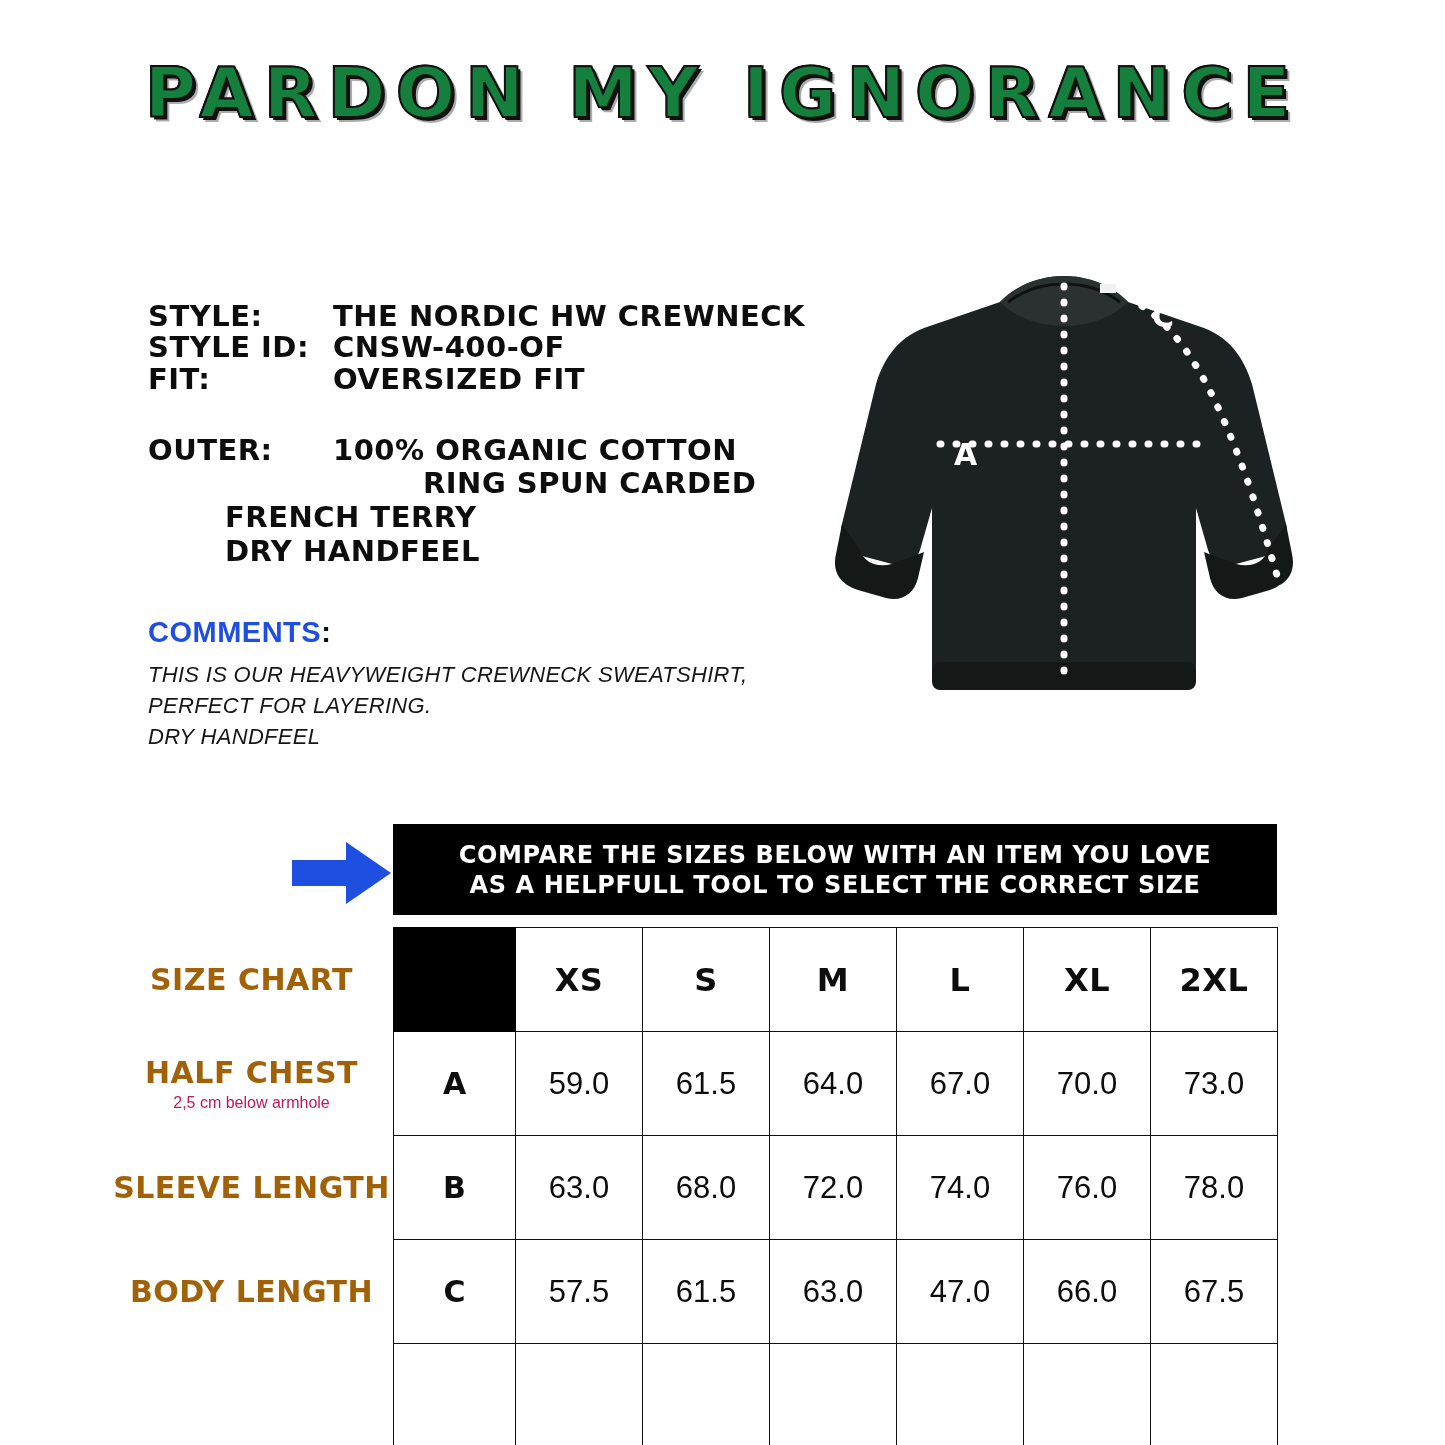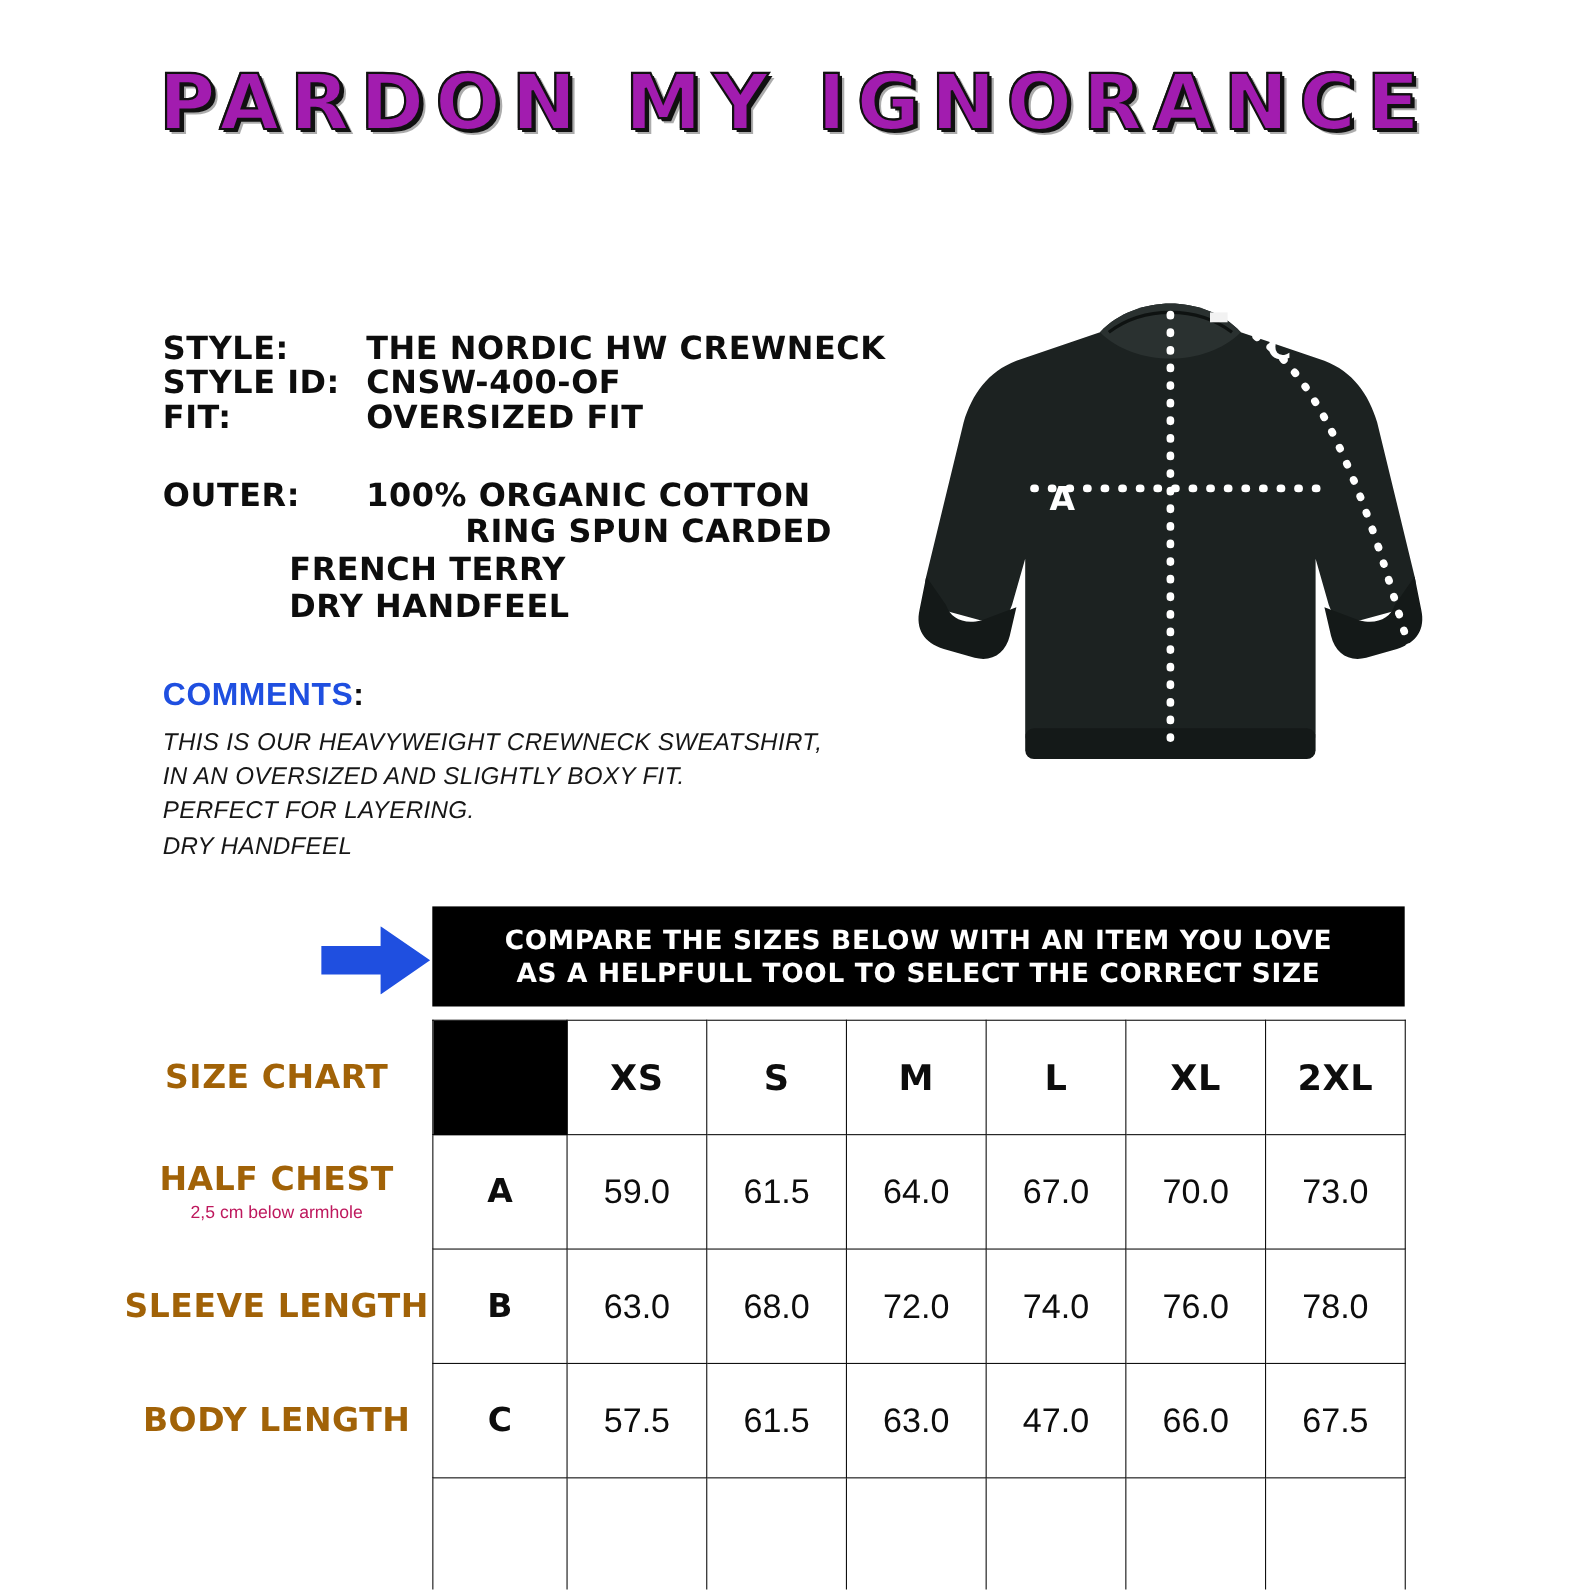--- a/index.html
+++ b/index.html
@@ -18,21 +18,21 @@
 
   
   .brand-title {
     position: absolute;
     top: 52px; left: 0; width: 1445px;
     text-align: center;
     font-family: "DejaVu Sans", sans-serif;
     font-weight: 700;
     font-size: 70px;
     letter-spacing: 10px;
-    color: #a21caf;
+    color: #15803d;
     -webkit-text-stroke: 2px #111;
     text-shadow:
       3px 3px 0 #111,
       -1px -1px 0 #111,
       5px 5px 0 rgba(17,17,17,0.35);
     white-space: nowrap;
   }
 
   
   .spec {
@@ -68,21 +68,21 @@
     margin-left: 185px;
     padding-left: 90px;
     font-family: "DejaVu Sans", sans-serif;
     font-weight: 700;
     font-size: 29px;
     letter-spacing: 0.5px;
     color: #0d0d0d;
     text-transform: uppercase;
   }
   .outer-line3, .outer-line4 {
-    margin-left: 115px;
+    margin-left: 77px;
     font-family: "DejaVu Sans", sans-serif;
     font-weight: 700;
     font-size: 29px;
     letter-spacing: 0.5px;
     color: #0d0d0d;
     text-transform: uppercase;
   }
 
   
   .comments {
@@ -258,21 +258,20 @@
     <div class="outer-line3">FRENCH TERRY</div>
     <div class="outer-line4">DRY HANDFEEL</div>
   </div>
 
   <div class="comments">
     <div class="comments-head">
       <span>COMMENTS</span><span class="colon">:</span>
     </div>
     <div class="comments-body">
       <div>THIS IS OUR HEAVYWEIGHT CREWNECK SWEATSHIRT,</div>
-      <div>IN AN OVERSIZED AND SLIGHTLY BOXY FIT.</div>
       <div>PERFECT FOR LAYERING.</div>
       <div>DRY HANDFEEL</div>
     </div>
   </div>
 
   <div class="garment">
     <svg width="500" height="480" viewBox="0 0 500 480">
 
       <path d="M188 40
                C 205 22, 230 14, 252 14

